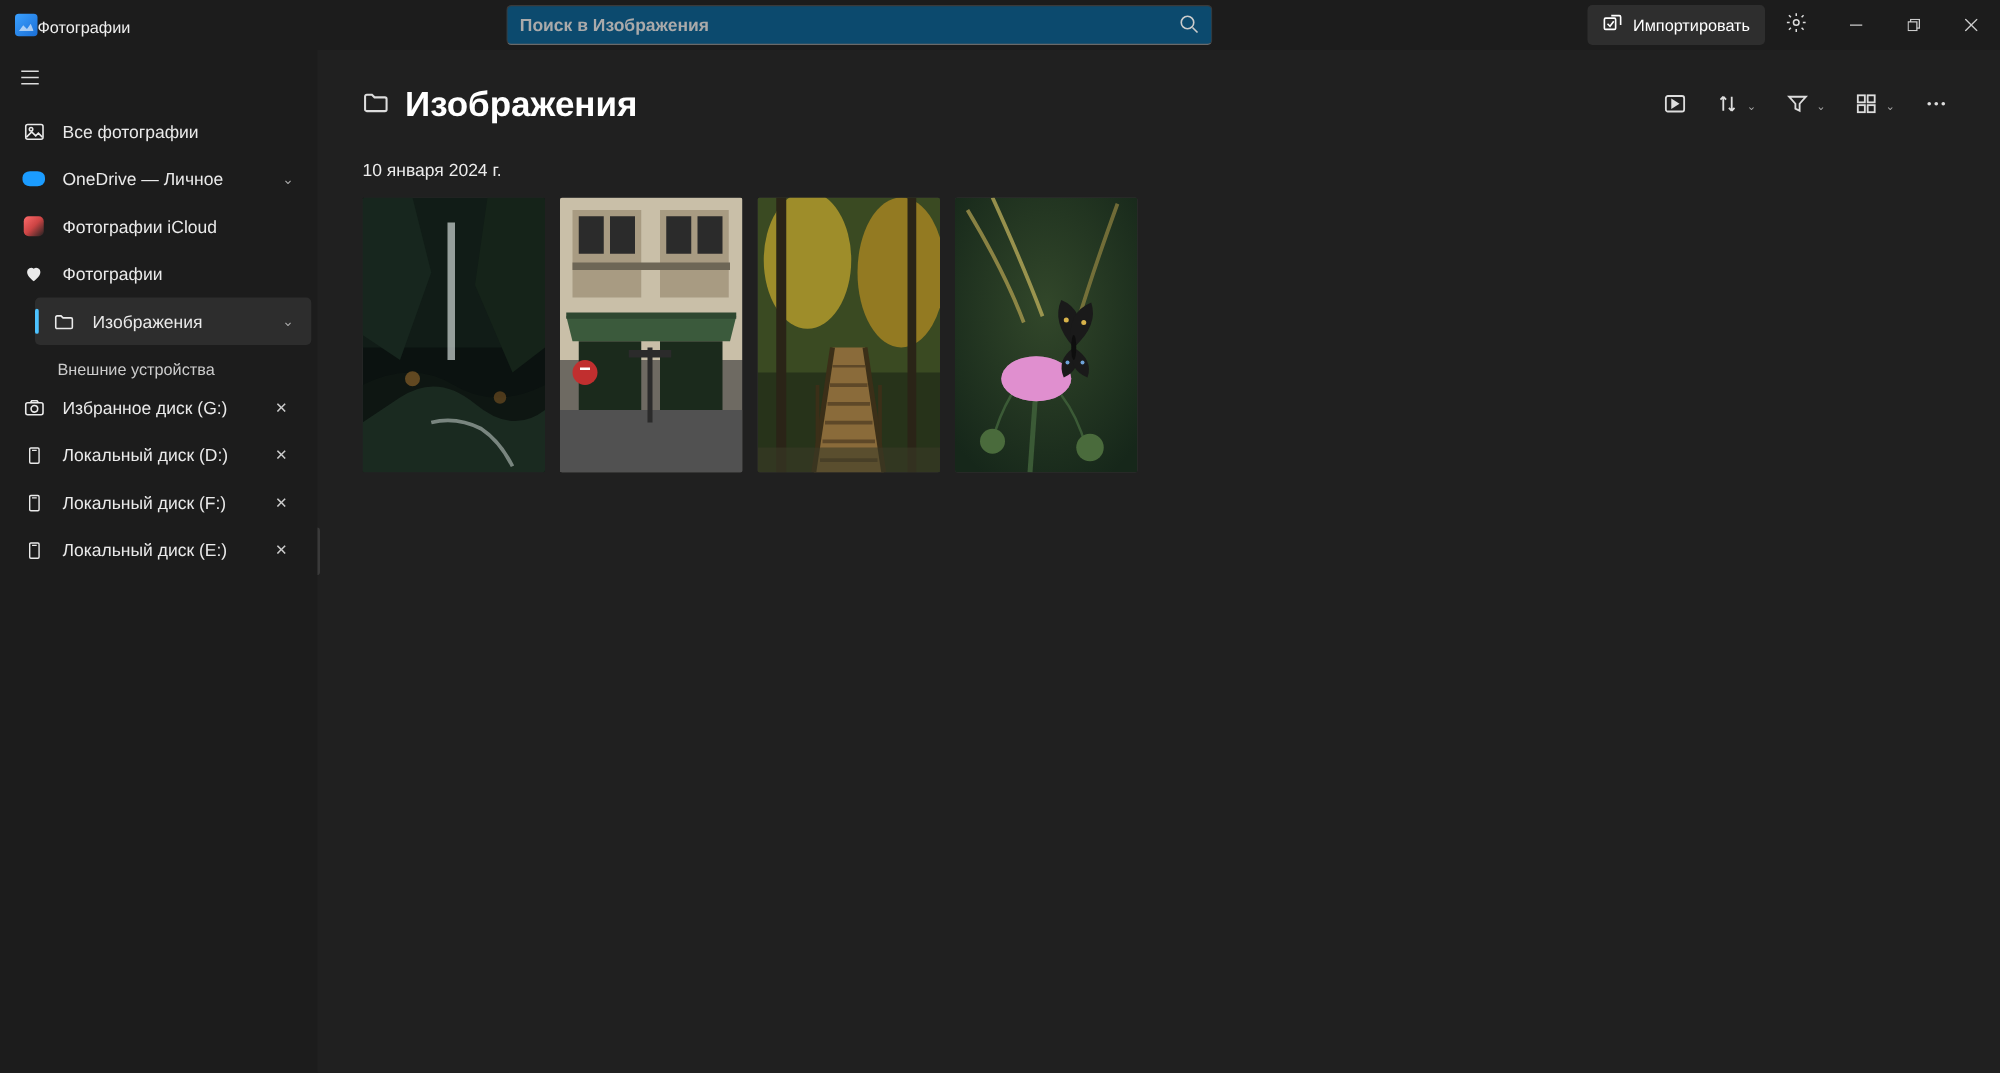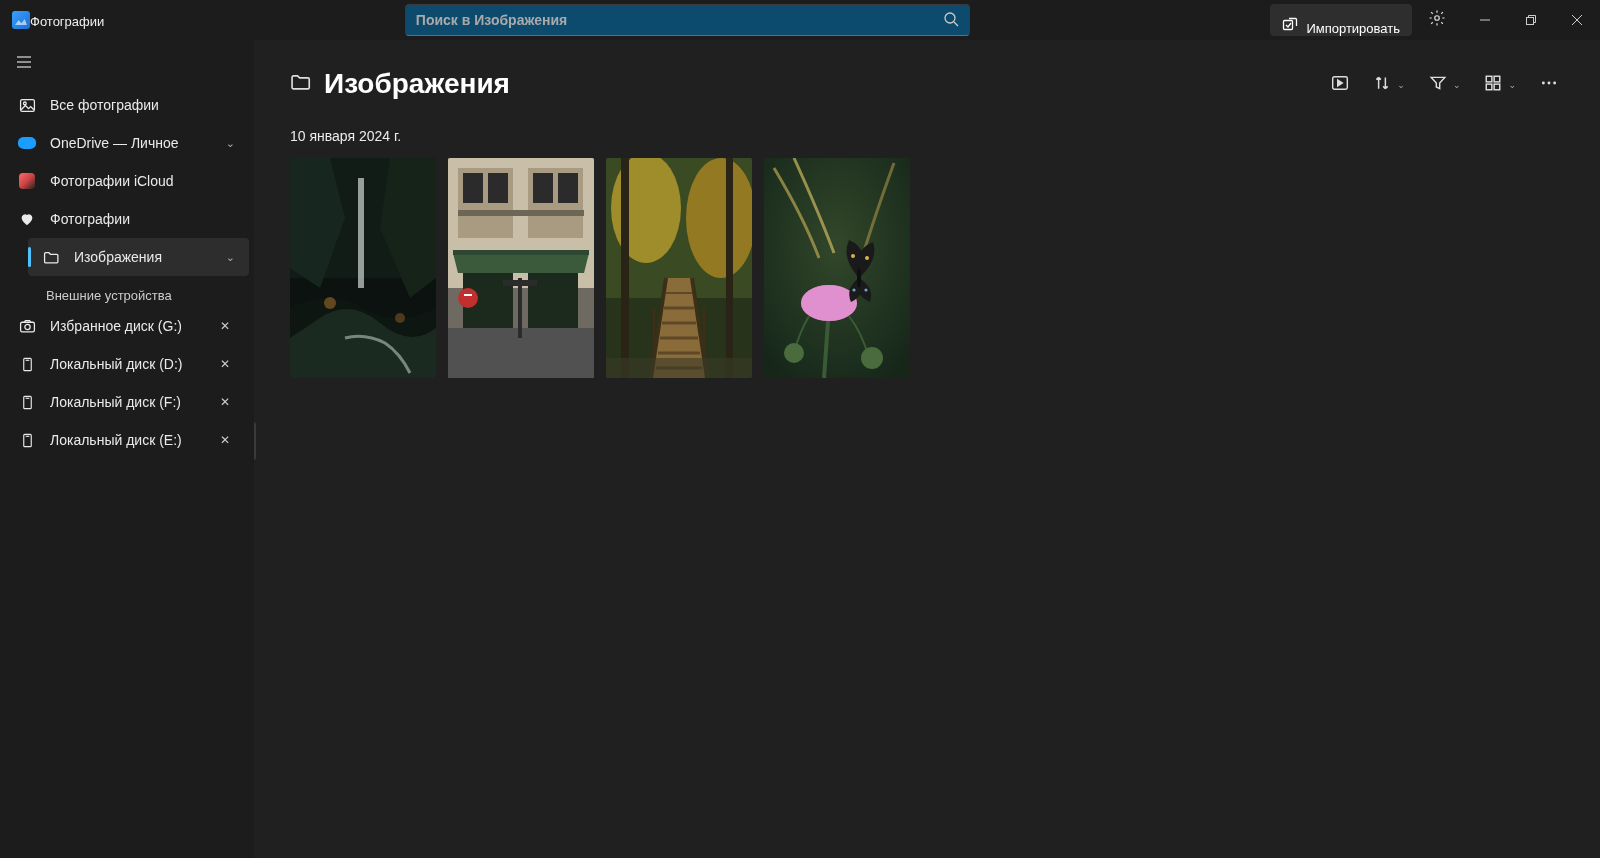--- a/index.html
+++ b/index.html
@@ -35,21 +35,21 @@
   display: flex;
   align-items: center;
   padding: 0 10px;
   color: #aaa;
   font-size: 14px;
   font-weight: bold;
 }
 .searchbox-text { flex:1; }
 .titlebar-right { display:flex; align-items:center; gap:6px; }
 .import-btn {
-  display:flex; align-items:flex-end; gap:8px;
+  display:flex; align-items:center; gap:8px;
   height: 32px;
   padding: 0 12px;
   background:#2e2e2e;
   border-radius:4px;
   font-size:13px;
   color:#fff;
   cursor:pointer;
 }
 .icon-btn {
   width:38px; height:32px; display:flex; align-items:center; justify-content:center;

